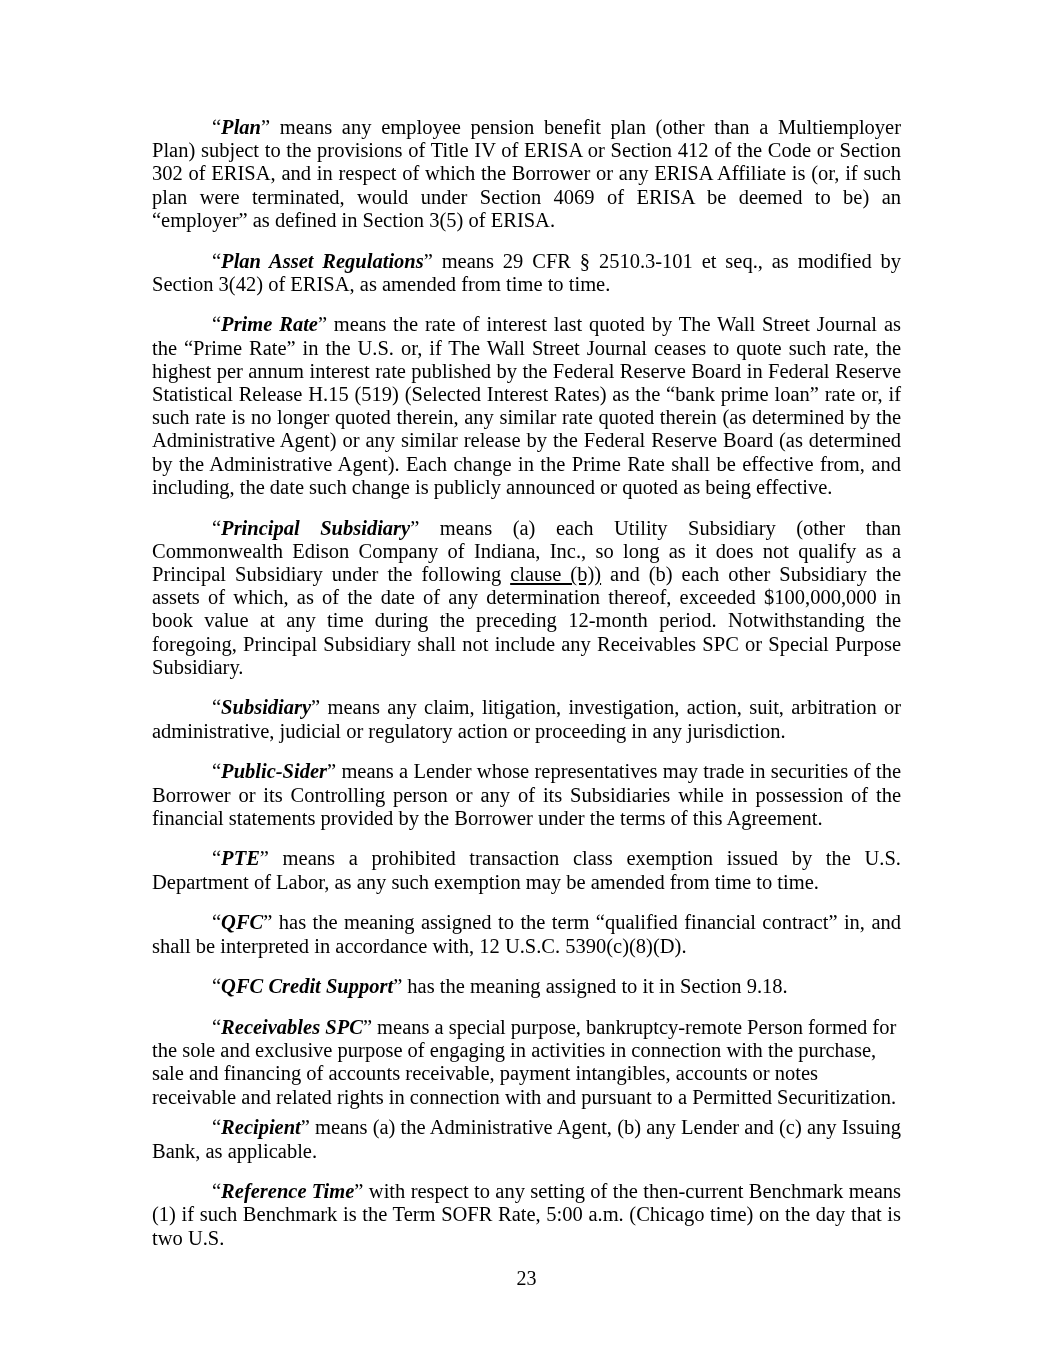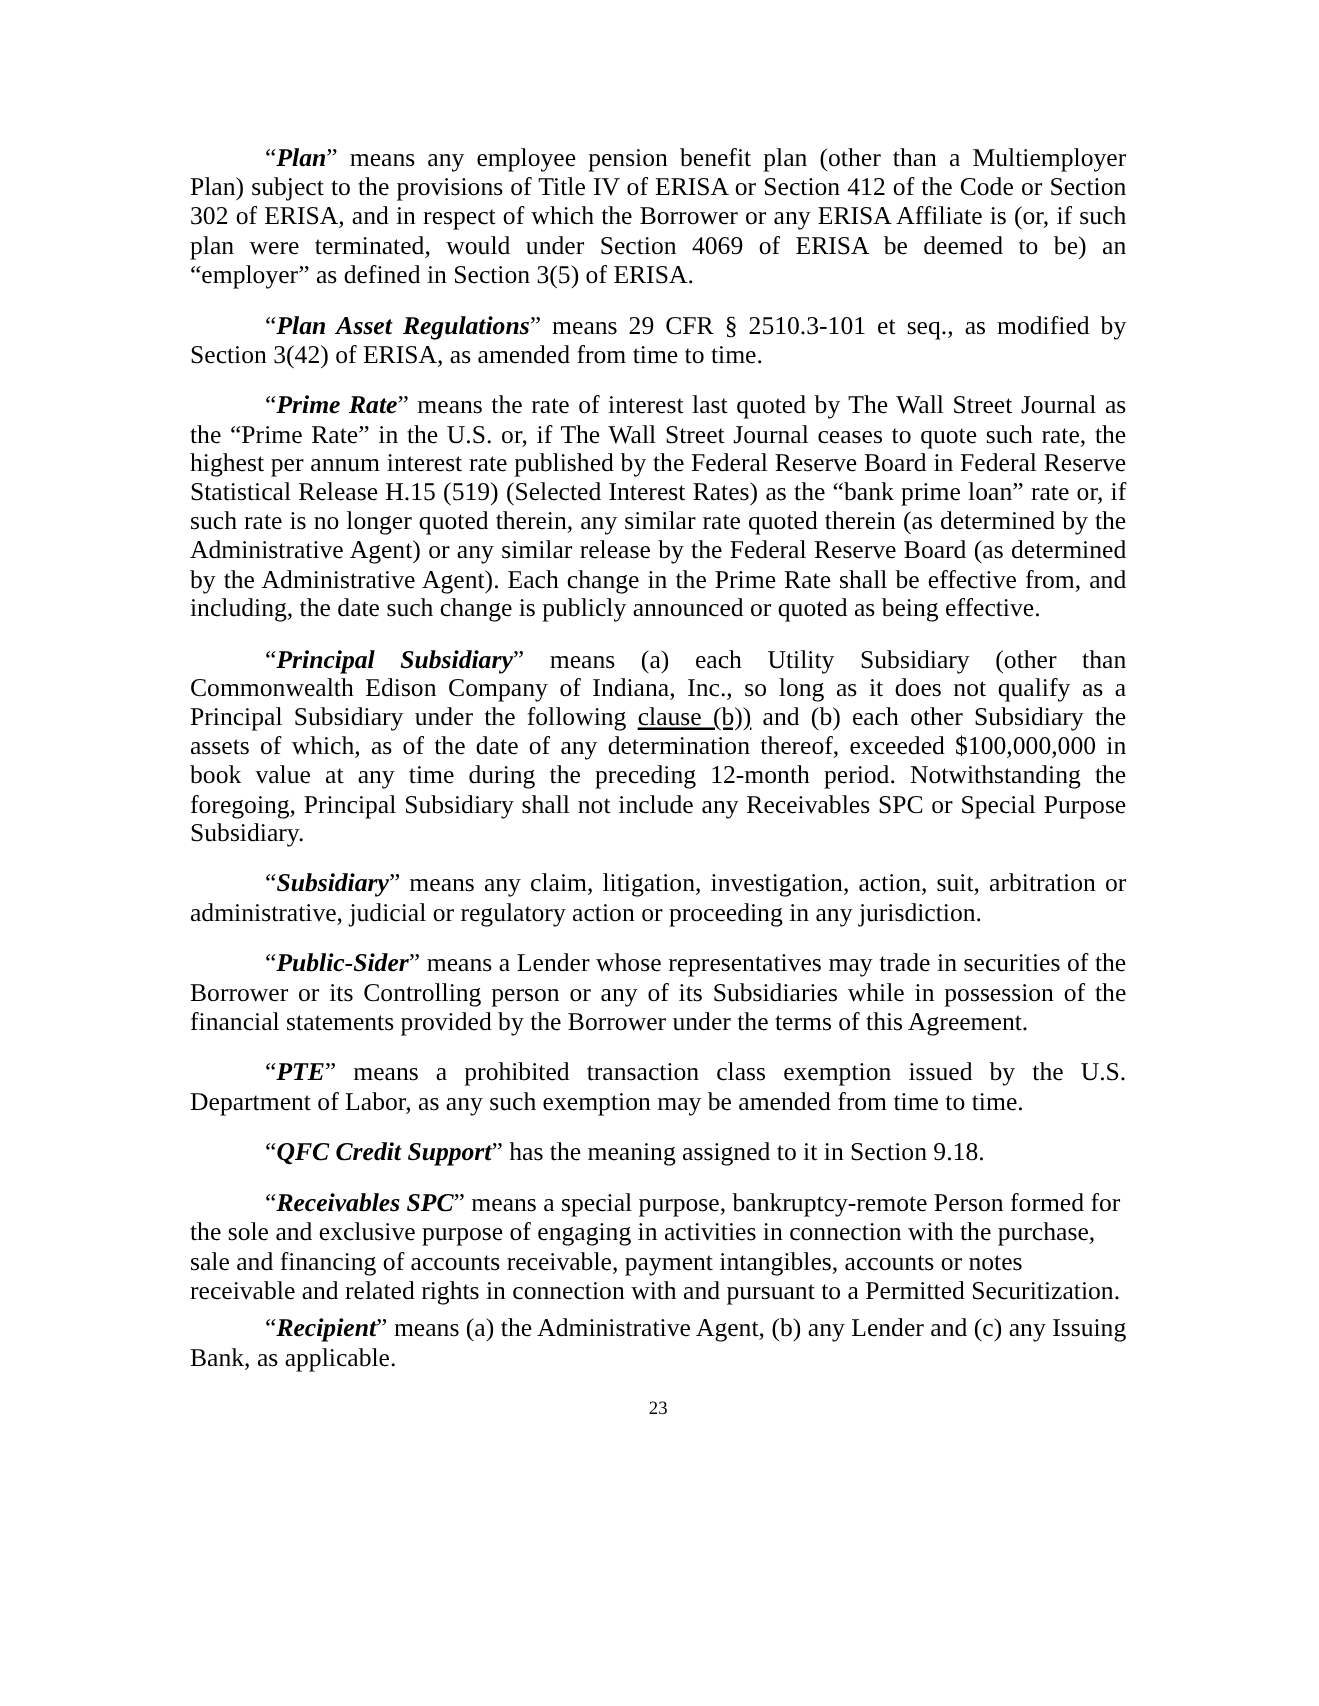--- a/index.html
+++ b/index.html
@@ -40,34 +40,36 @@
     font-weight: bold;
     font-style: italic;
     text-align: center;
   }
   .seg-underline {
     text-decoration: underline;
   }
   .page-number {
     margin-top: 8px;
     text-align: center;
-    font-size: 15px;
+    font-size: 20px;
     line-height: 23.2px;
   }
 </style>
 </head>
 <body>
 
 <div class="sheet">
   <div class="doc-body" id="doc-body">
       <p class="para"><span class="seg-normal">“</span><span class="seg-term">Plan</span><span class="seg-normal">” means any employee pension benefit plan (other than a Multiemployer Plan) subject to the provisions of Title IV of ERISA or Section 412 of the Code or Section 302 of ERISA, and in respect of which the Borrower or any ERISA Affiliate is (or, if such plan were terminated, would under Section 4069 of ERISA be deemed to be) an “employer” as defined in Section 3(5) of ERISA.</span></p>
       <p class="para"><span class="seg-normal">“</span><span class="seg-term">Plan Asset Regulations</span><span class="seg-normal">” means 29 CFR § 2510.3-101 et seq., as modified by Section 3(42) of ERISA, as amended from time to time.</span></p>
       <p class="para"><span class="seg-normal">“</span><span class="seg-term">Prime Rate</span><span class="seg-normal">” means the rate of interest last quoted by The Wall Street Journal as the “Prime Rate” in the U.S. or, if The Wall Street Journal ceases to quote such rate, the highest per annum interest rate published by the Federal Reserve Board in Federal Reserve Statistical Release H.15 (519) (Selected Interest Rates) as the “bank prime loan” rate or, if such rate is no longer quoted therein, any similar rate quoted therein (as determined by the Administrative Agent) or any similar release by the Federal Reserve Board (as determined by the Administrative Agent). Each change in the Prime Rate shall be effective from, and including, the date such change is publicly announced or quoted as being effective.</span></p>
       <p class="para"><span class="seg-normal">“</span><span class="seg-term">Principal Subsidiary</span><span class="seg-normal">” means (a) each Utility Subsidiary (other than Commonwealth Edison Company of Indiana, Inc., so long as it does not qualify as a Principal Subsidiary under the following </span><span class="seg-underline">clause (b))</span><span class="seg-normal"> and (b) each other Subsidiary the assets of which, as of the date of any determination thereof, exceeded $100,000,000 in book value at any time during the preceding 12-month period.  Notwithstanding the foregoing, Principal Subsidiary shall not include any Receivables SPC or Special Purpose Subsidiary.</span></p>
       <p class="para"><span class="seg-normal">“</span><span class="seg-term">Subsidiary</span><span class="seg-normal">” means any claim, litigation, investigation, action, suit, arbitration or administrative, judicial or regulatory action or proceeding in any jurisdiction.</span></p>
       <p class="para"><span class="seg-normal">“</span><span class="seg-term">Public-Sider</span><span class="seg-normal">” means a Lender whose representatives may trade in securities of the Borrower or its Controlling person or any of its Subsidiaries while in possession of the financial statements provided by the Borrower under the terms of this Agreement.</span></p>
       <p class="para"><span class="seg-normal">“</span><span class="seg-term">PTE</span><span class="seg-normal">” means a prohibited transaction class exemption issued by the U.S. Department of Labor, as any such exemption may be amended from time to time.</span></p>
+      <p class="para"><span class="seg-normal">“</span><span class="seg-term">QFC</span><span class="seg-normal">” has the meaning assigned to the term “qualified financial contract” in, and shall be interpreted in accordance with, 12 U.S.C. 5390(c)(8)(D).</span></p>
       <p class="para"><span class="seg-normal">“</span><span class="seg-term">QFC Credit Support</span><span class="seg-normal">” has the meaning assigned to it in Section 9.18.</span></p>
       <p class="para align-left"><span class="seg-normal">“</span><span class="seg-term">Receivables SPC</span><span class="seg-normal">” means a special purpose, bankruptcy-remote Person formed for the sole and exclusive purpose of engaging in activities in connection with the purchase, sale and financing of accounts receivable, payment intangibles, accounts or notes receivable and related rights in connection with and pursuant to a Permitted Securitization.</span></p>
       <p class="para compact"><span class="seg-normal">“</span><span class="seg-term">Recipient</span><span class="seg-normal">” means (a) the Administrative Agent, (b) any Lender and (c) any Issuing Bank, as applicable.</span></p>
+      <p class="para"><span class="seg-normal">“</span><span class="seg-term">Reference Time</span><span class="seg-normal">” with respect to any setting of the then-current Benchmark means (1) if such Benchmark is the Term SOFR Rate, 5:00 a.m. (Chicago time) on the day that is two U.S.</span></p>
     </div>
   <div class="page-number">23</div>
 </div>
 
 </body></html>

